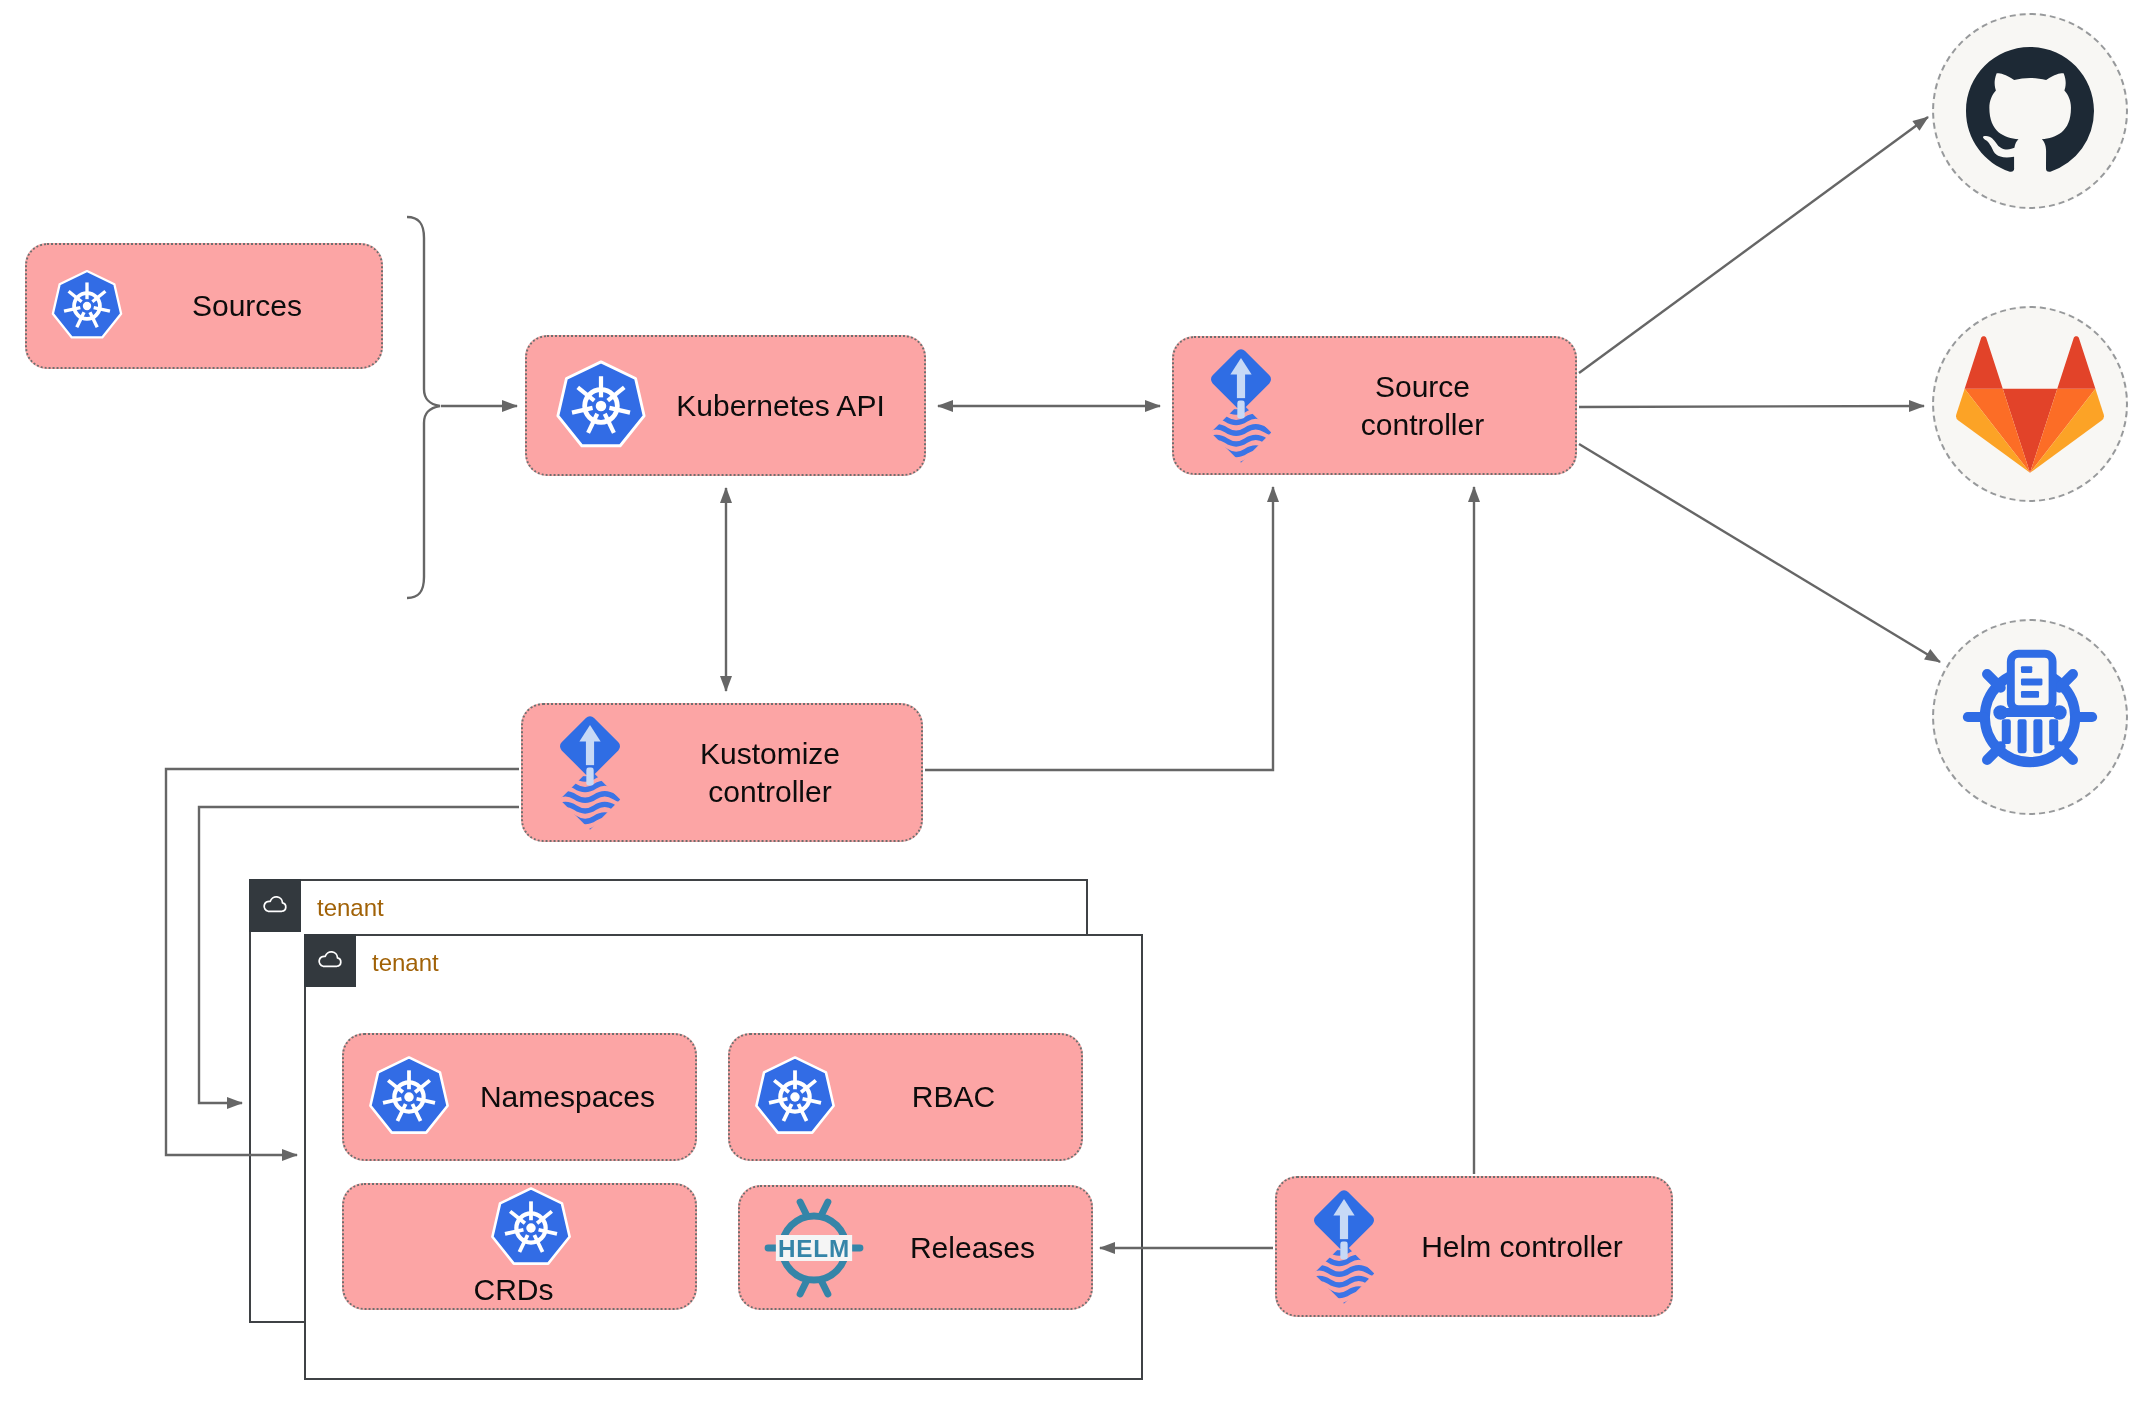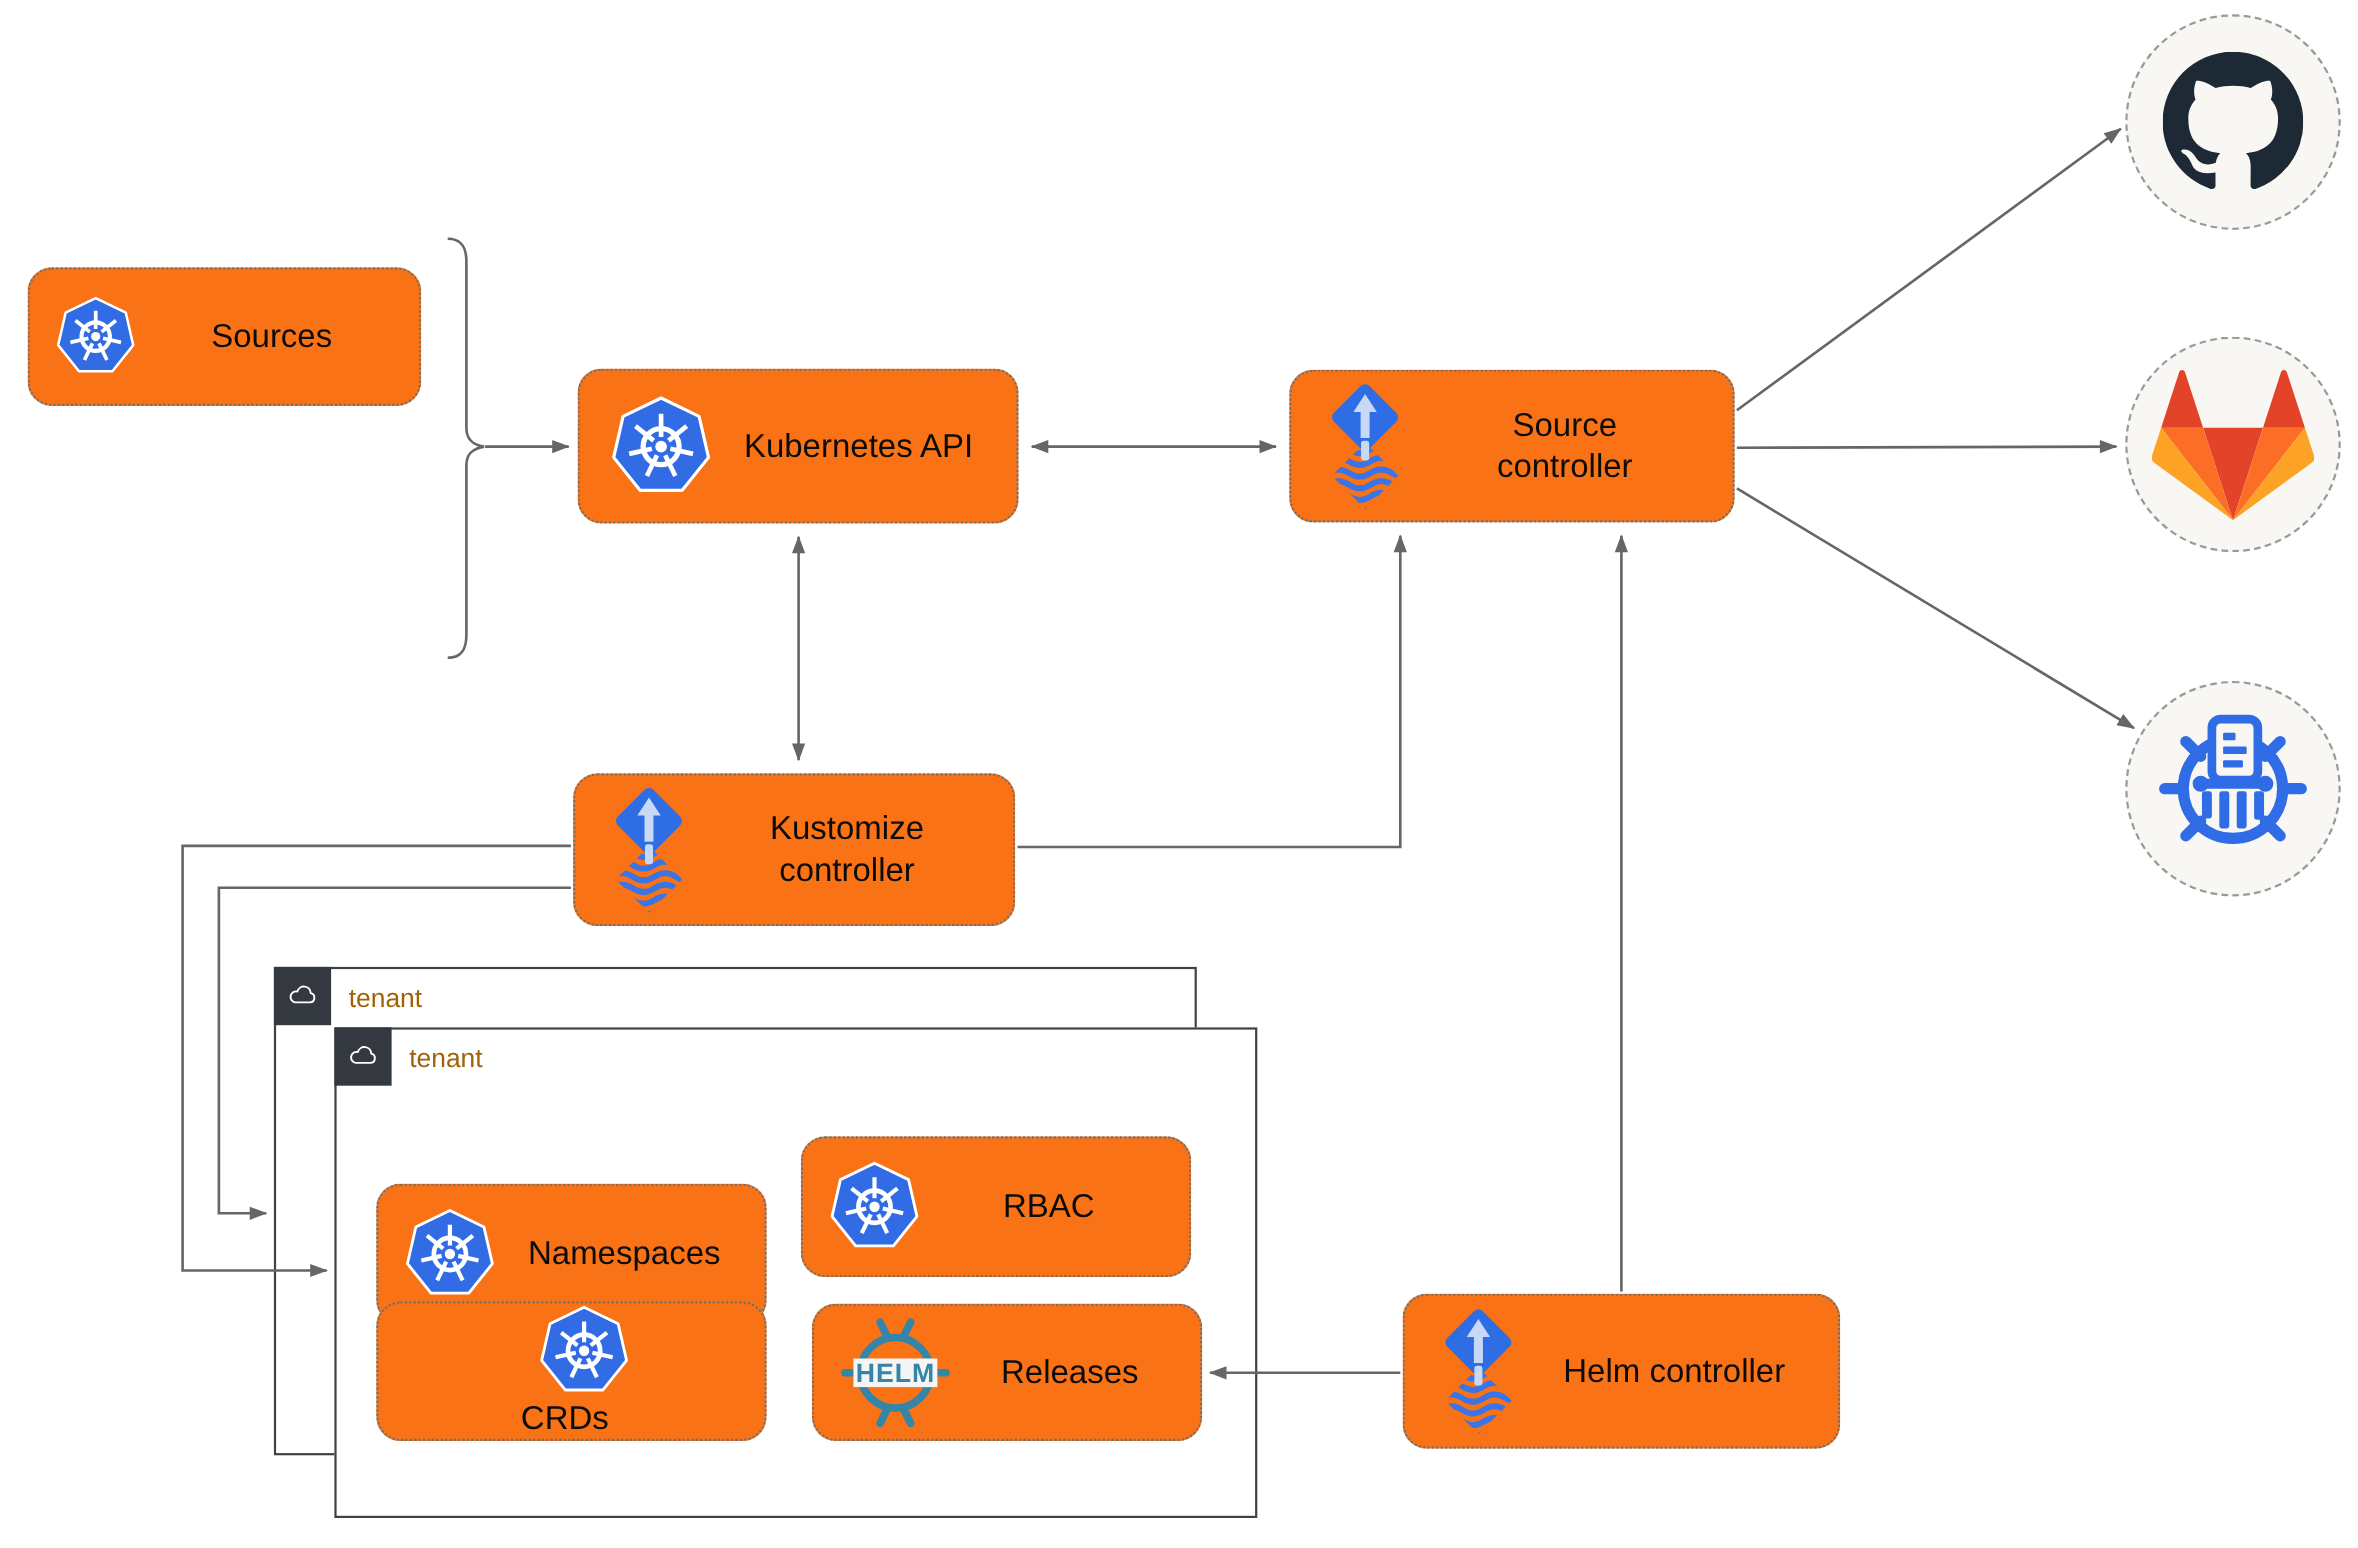--- a/index.html
+++ b/index.html
@@ -2,21 +2,21 @@
 <html><head>
 <meta charset="utf-8">
 <style>
   html,body{margin:0;padding:0;background:#ffffff;}
   .canvas{
     position:relative;width:2144px;height:1407px;background:#ffffff;overflow:hidden;
     font-family:"Liberation Sans",sans-serif;color:#111;
   }
   
   .node{
-    position:absolute;background:#f97316;border:2px dotted #6f6f6f;border-radius:22px;
+    position:absolute;background:#fca5a5;border:2px dotted #6f6f6f;border-radius:22px;
     display:flex;align-items:center;box-sizing:border-box;z-index:3;
   }
   .node .icon{flex:0 0 auto;display:flex;align-items:center;justify-content:center;}
   .node .label{
     flex:1;text-align:center;font-size:30px;line-height:1.25;color:#0c0c0c;
     padding:0 18px 0 6px;
   }
   .node.wrap .label span{display:inline-block;max-width:205px;}
   
   .remote{
@@ -40,21 +40,21 @@
   #tenant-inner{left:304px;top:934px;width:839px;height:446px;z-index:2;}
   
   #edges{position:absolute;left:0;top:0;z-index:10;pointer-events:none;}
   
   #n-sources        {left:25px;  top:243px; width:358px; height:126px;}
   #n-kustomizations {left:25px;  top:448px; width:358px; height:127px;}
   #n-k8s-api        {left:525px; top:335px; width:401px; height:141px;}
   #n-source-ctrl    {left:1172px;top:336px; width:405px; height:139px;}
   #n-kustomize-ctrl {left:521px; top:703px; width:402px; height:139px;}
   #n-helm-ctrl      {left:1275px;top:1176px;width:398px; height:141px;}
-  #n-namespaces     {left:342px; top:1076px;width:355px; height:128px;z-index:3;}
+  #n-namespaces     {left:342px; top:1033px;width:355px; height:128px;z-index:3;}
   #n-rbac           {left:728px; top:1033px;width:355px; height:128px;z-index:3;}
   #n-crds           {left:342px; top:1183px;width:355px; height:127px;z-index:3;flex-direction:column;}
   #n-releases       {left:738px; top:1185px;width:355px; height:125px;z-index:3;}
   #c-github {left:1932px;top:13px;}
   #c-gitlab {left:1932px;top:306px;}
   #c-harbor {left:1932px;top:619px;}
   .pad-l-sm{padding-left:22px;}
   .pad-l-md{padding-left:26px;}
 </style>
 </head>

